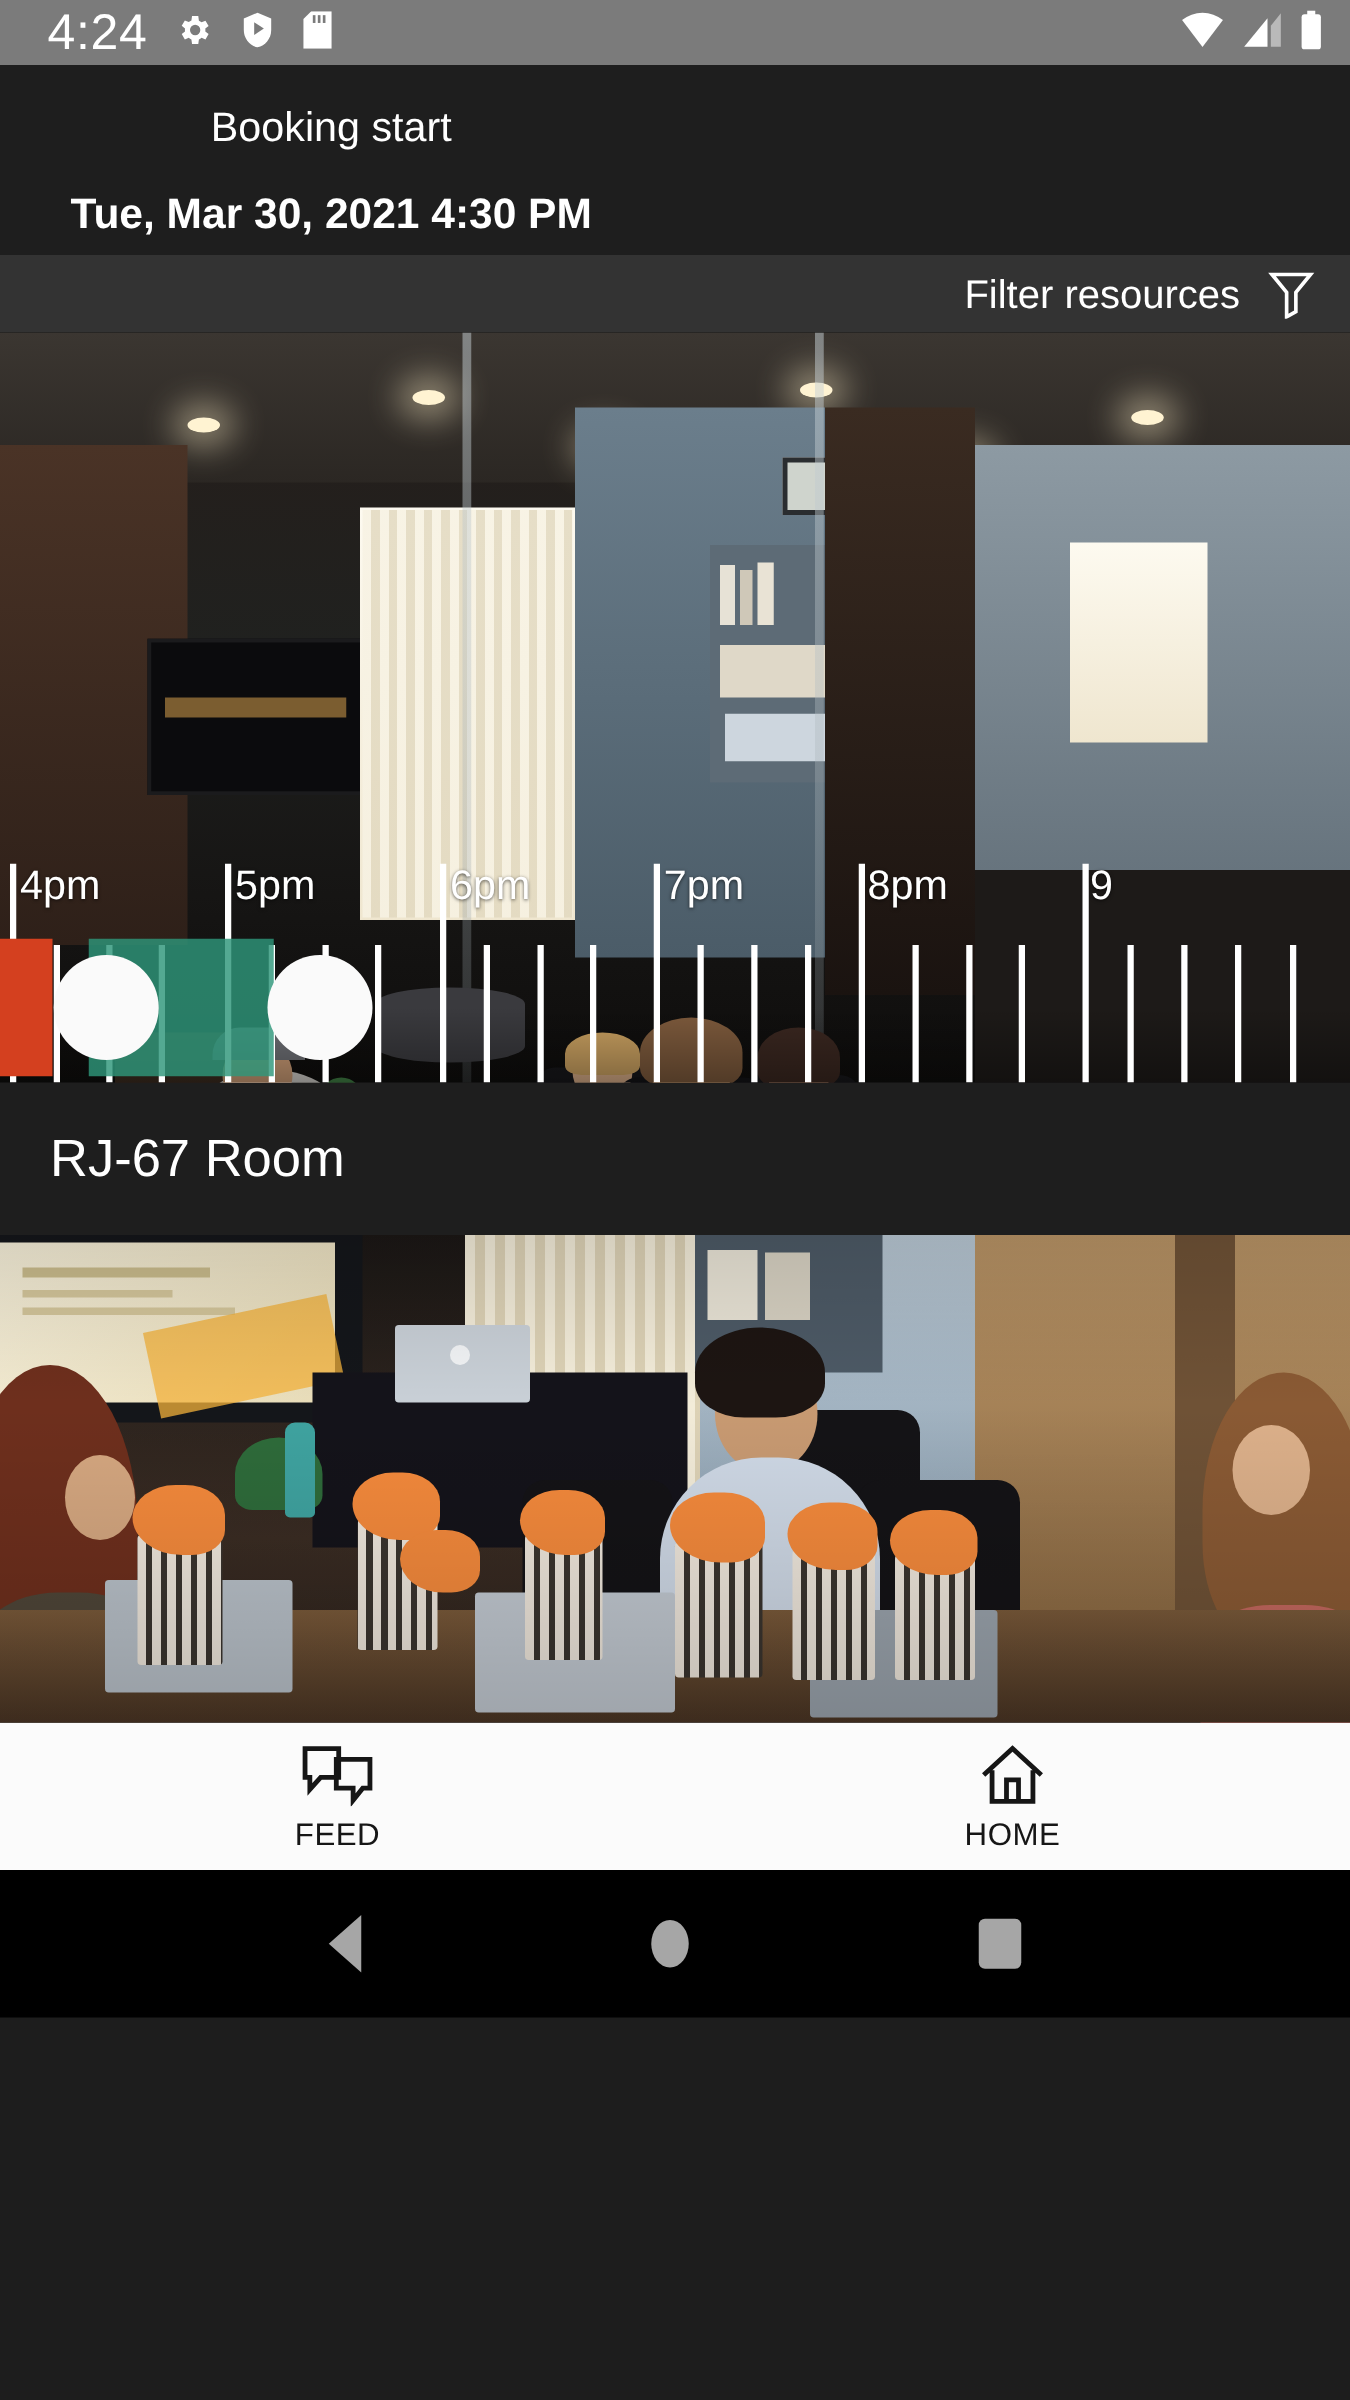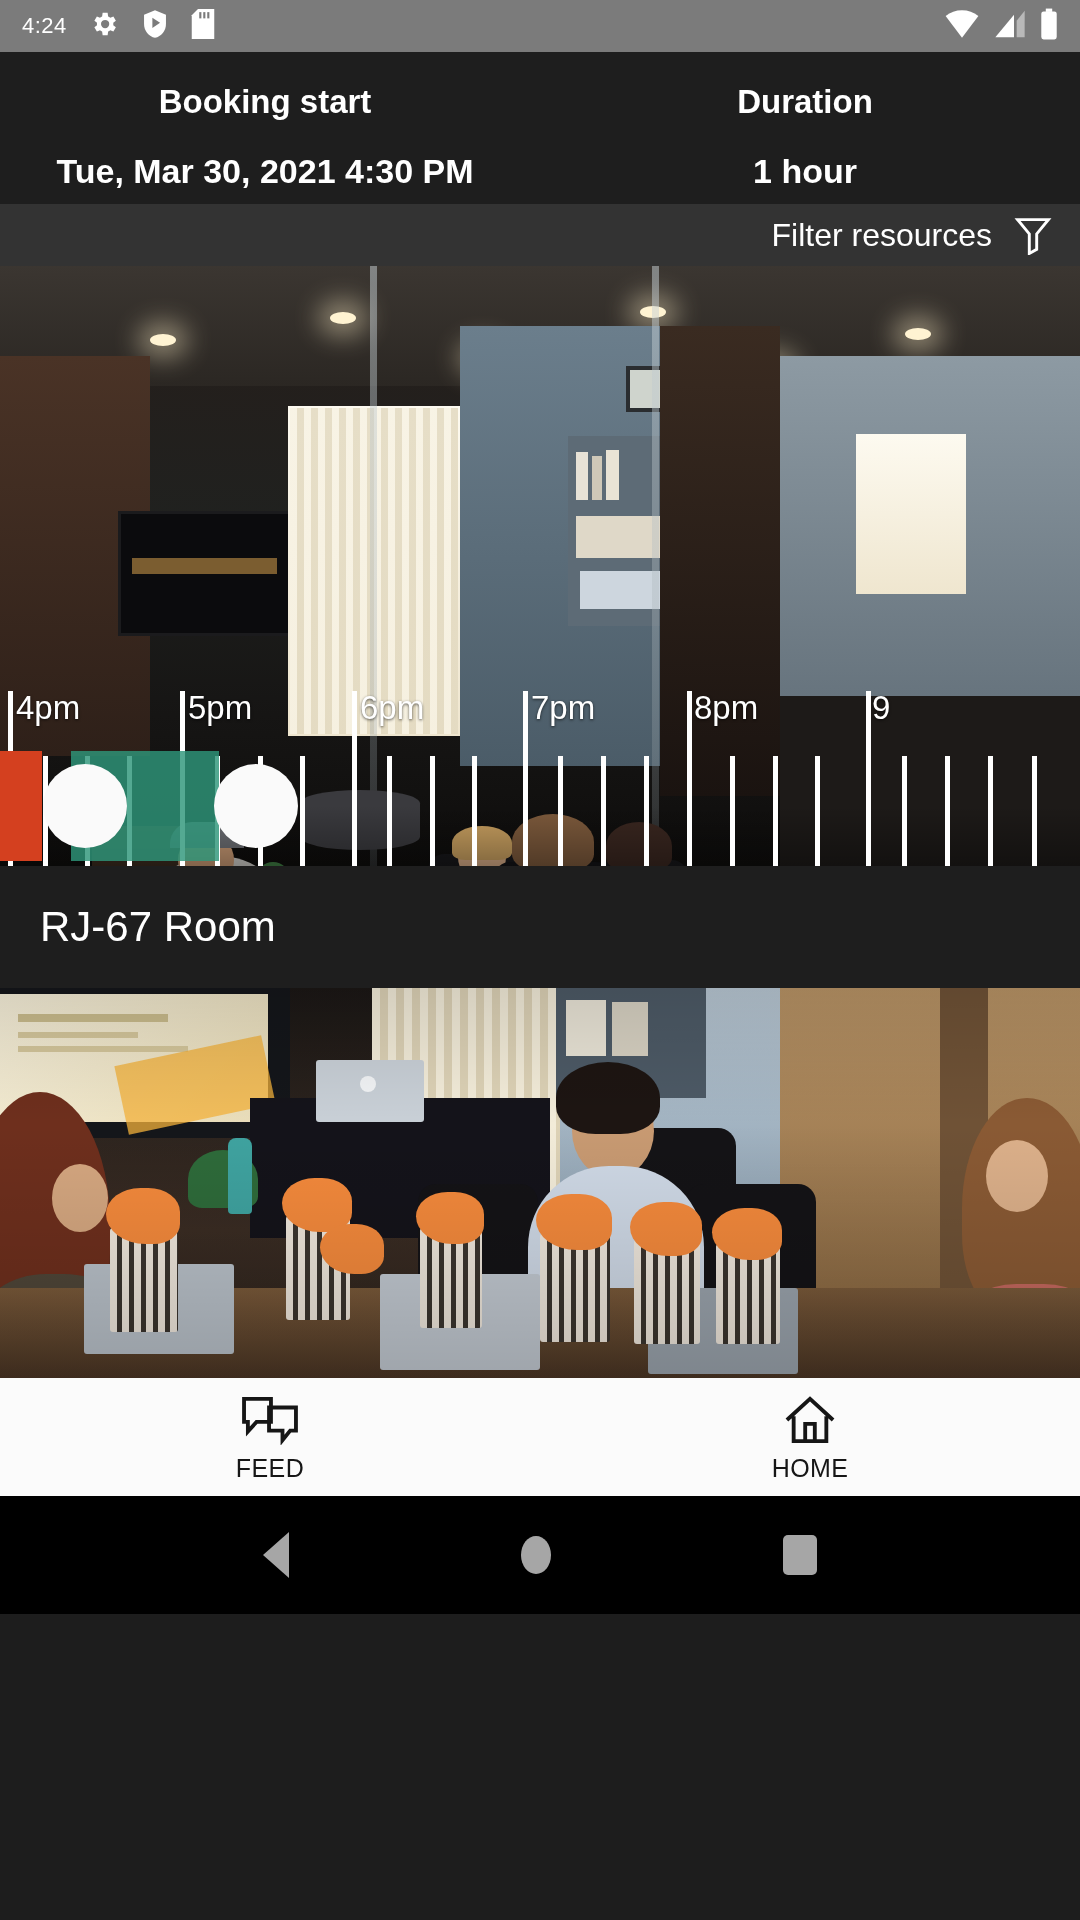--- a/index.html
+++ b/index.html
@@ -12,33 +12,33 @@
   }
   .phone{ width:1080px; height:1920px; position:relative; background:#1d1d1d; display:flex; flex-direction:column; }
 
   
   .statusbar{
     height:52px; background:#7b7b7b; flex:0 0 52px;
     display:flex; align-items:center; padding:0 22px;
     color:#fff;
   }
   .sb-left{ display:flex; align-items:center; gap:22px; }
-  .sb-time{ font-size:22px; letter-spacing:0.5px; line-height:1; }
+  .sb-time{ font-size:40px; letter-spacing:0.5px; line-height:1;margin-left:16px; }
   .sb-right{ margin-left:auto; display:flex; align-items:center; gap:14px; }
   .sb-icon{ display:block; }
 
   
   .booking-header{
     background:#1e1e1e; flex:0 0 152px;
     display:flex; align-items:flex-start; padding-top:20px;
   }
   .bh-col{ display:flex; flex-direction:column; align-items:center; }
   .bh-col.start{ width:530px; }
   .bh-col.dur{ width:550px; }
-  .bh-label{ color:#ffffff; font-size:33px; font-weight:700; line-height:1.25; padding-top:9px; }
+  .bh-label{ color:#ffffff; font-size:33px; font-weight:400; line-height:1.25; padding-top:9px; }
   .bh-value{ color:#ffffff; font-size:34px; font-weight:700; padding-top:30px; white-space:nowrap; }
 
   
   .filter-bar{
     background:#333333; flex:0 0 62px;
     display:flex; align-items:center; justify-content:flex-end;
     padding-right:28px; gap:22px;padding-left:32px;
   }
   .filter-label{ color:#fff; font-size:32px; }
   .funnel{ width:38px; height:40px; display:block; }
@@ -189,24 +189,20 @@
             <rect x="1" y="2.2" width="12" height="21.8" rx="1.8" fill="#fff"></rect>
           </svg>
       </span>
     </div>
   </div>
 
   <div class="booking-header">
     <div class="bh-col start">
       <span class="bh-label">Booking start</span>
       <span class="bh-value">Tue, Mar 30, 2021 4:30 PM</span>
-    </div>
-    <div class="bh-col dur">
-      <span class="bh-label">Duration</span>
-      <span class="bh-value">1 hour</span>
     </div>
   </div>
 
   <div class="filter-bar">
     <span class="filter-label">Filter resources</span>
     <span>
       <svg class="funnel" viewBox="0 0 24 26">
           <path fill="none" stroke="#fff" stroke-width="1.9" d="M2 3h20l-7.6 9.3v10L9.6 25V12.3z"></path>
         </svg>
     </span>

